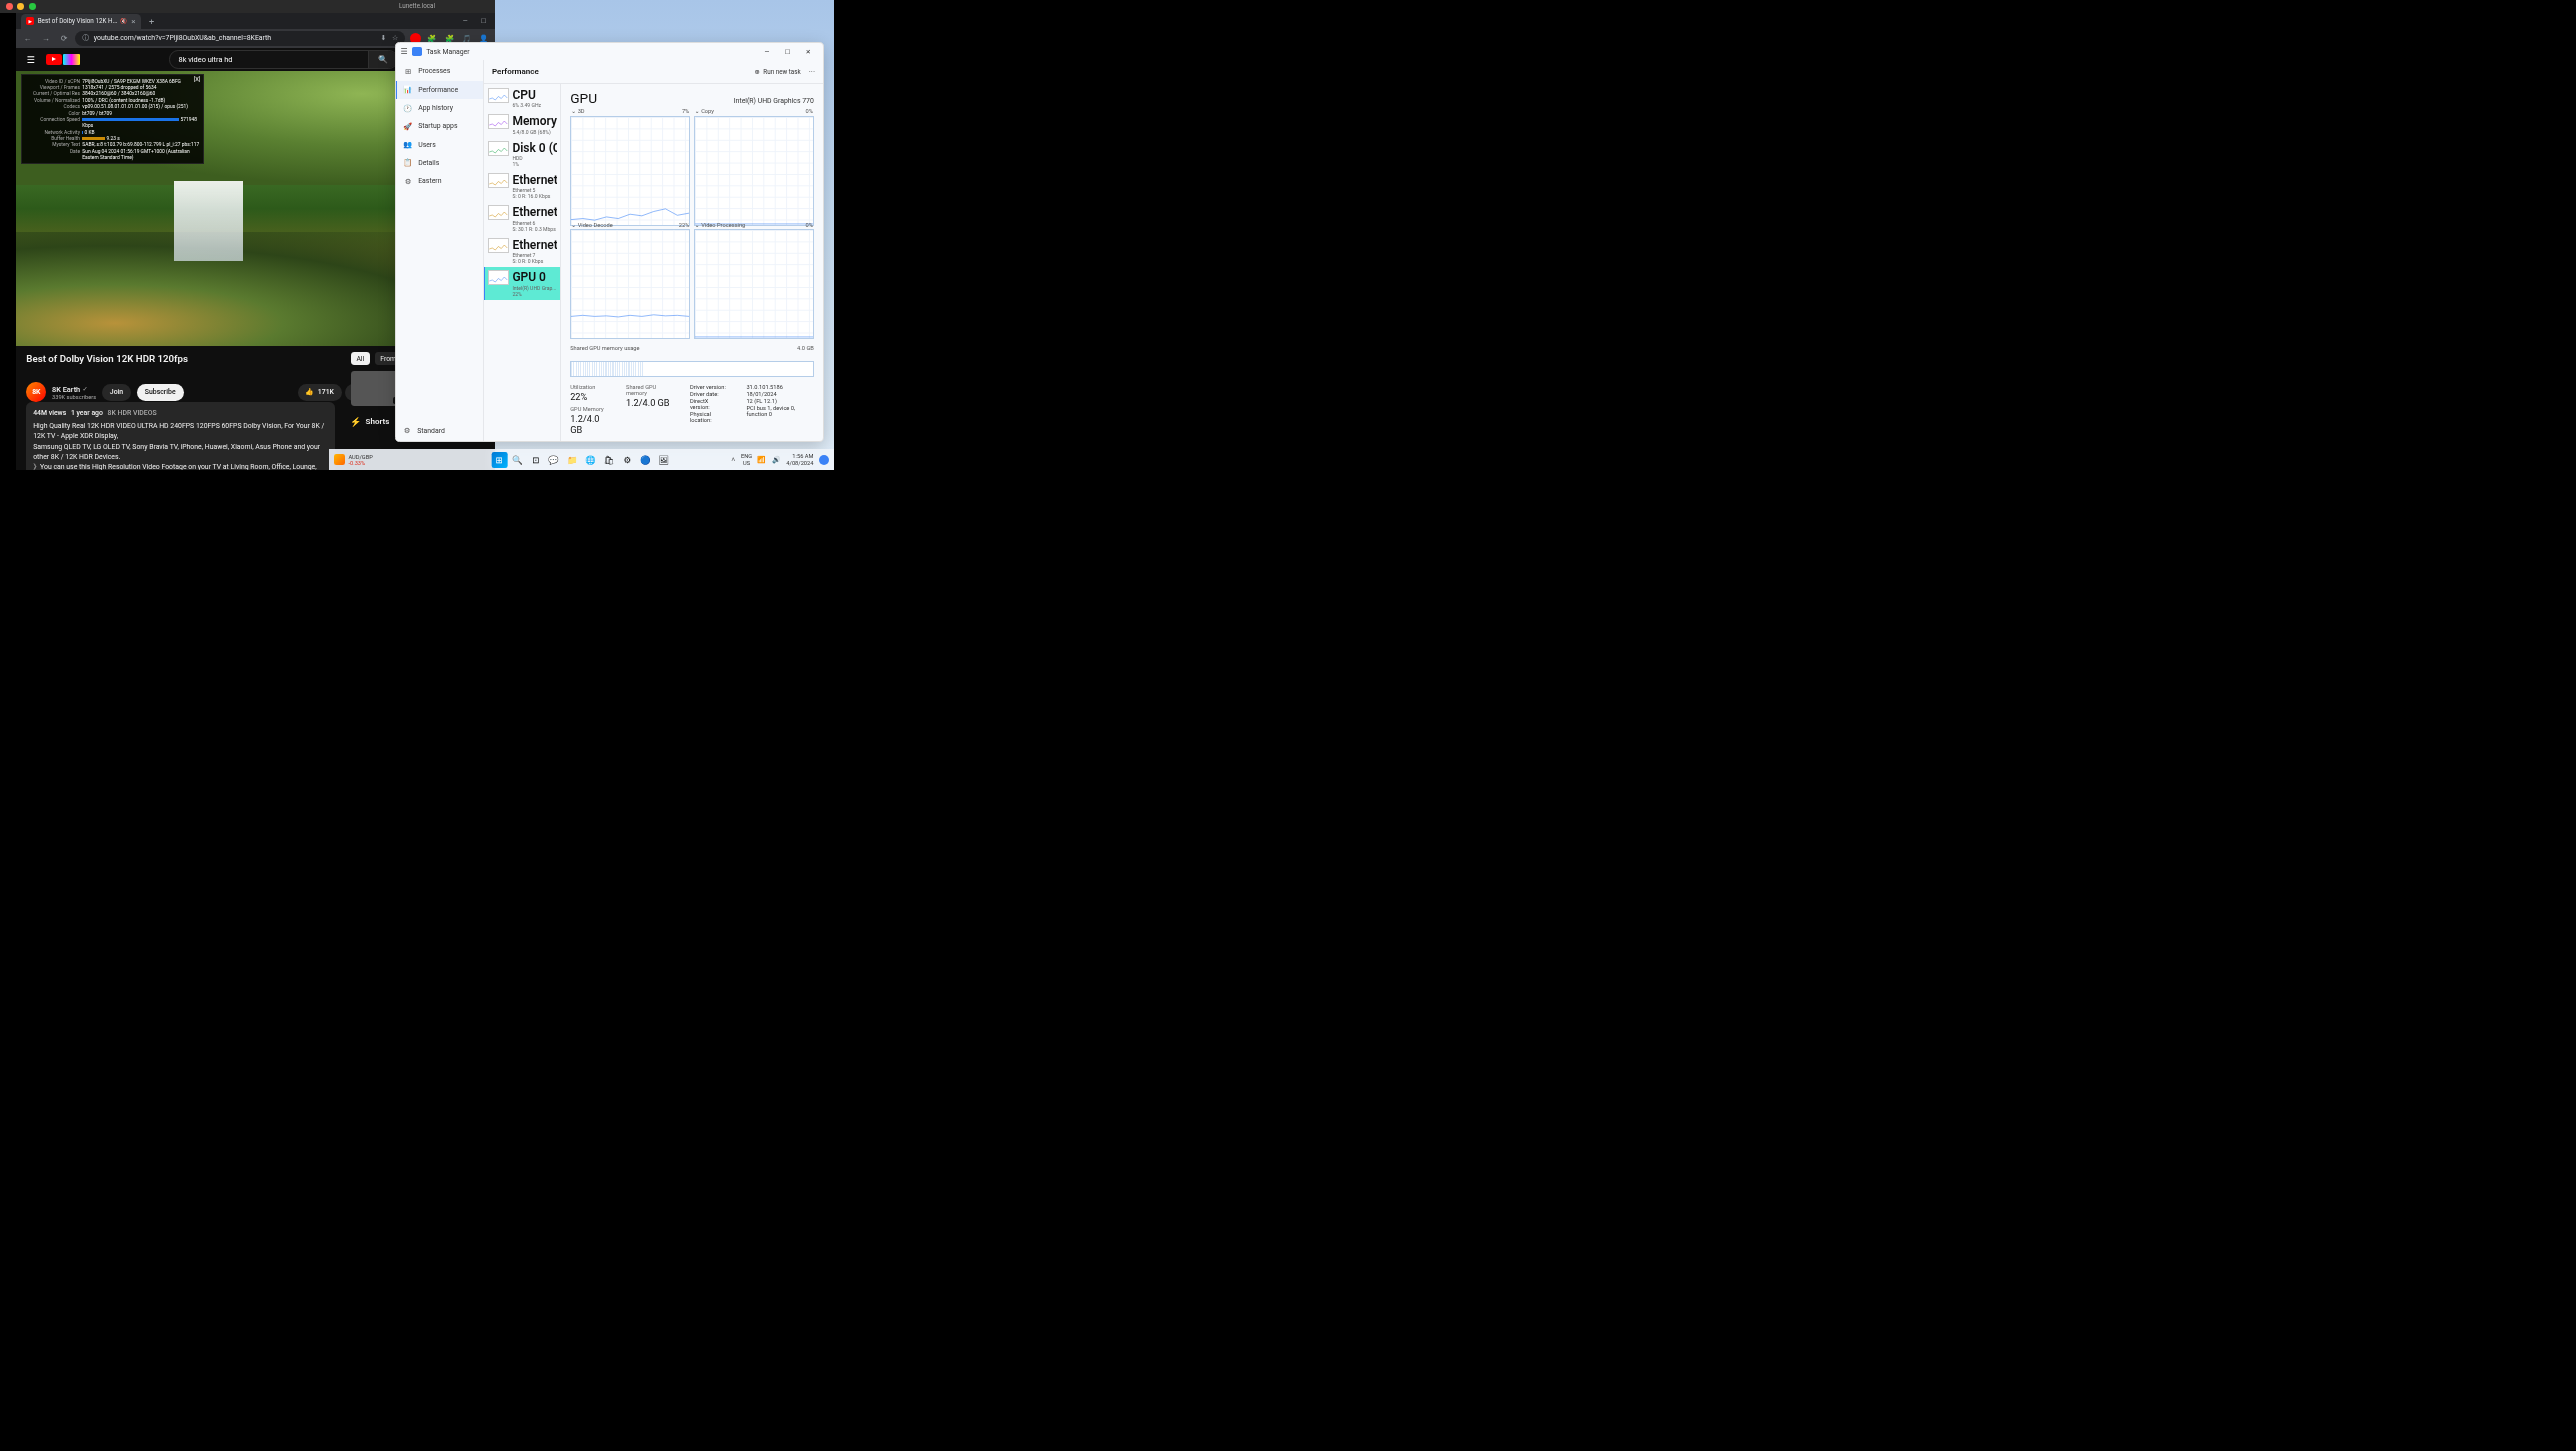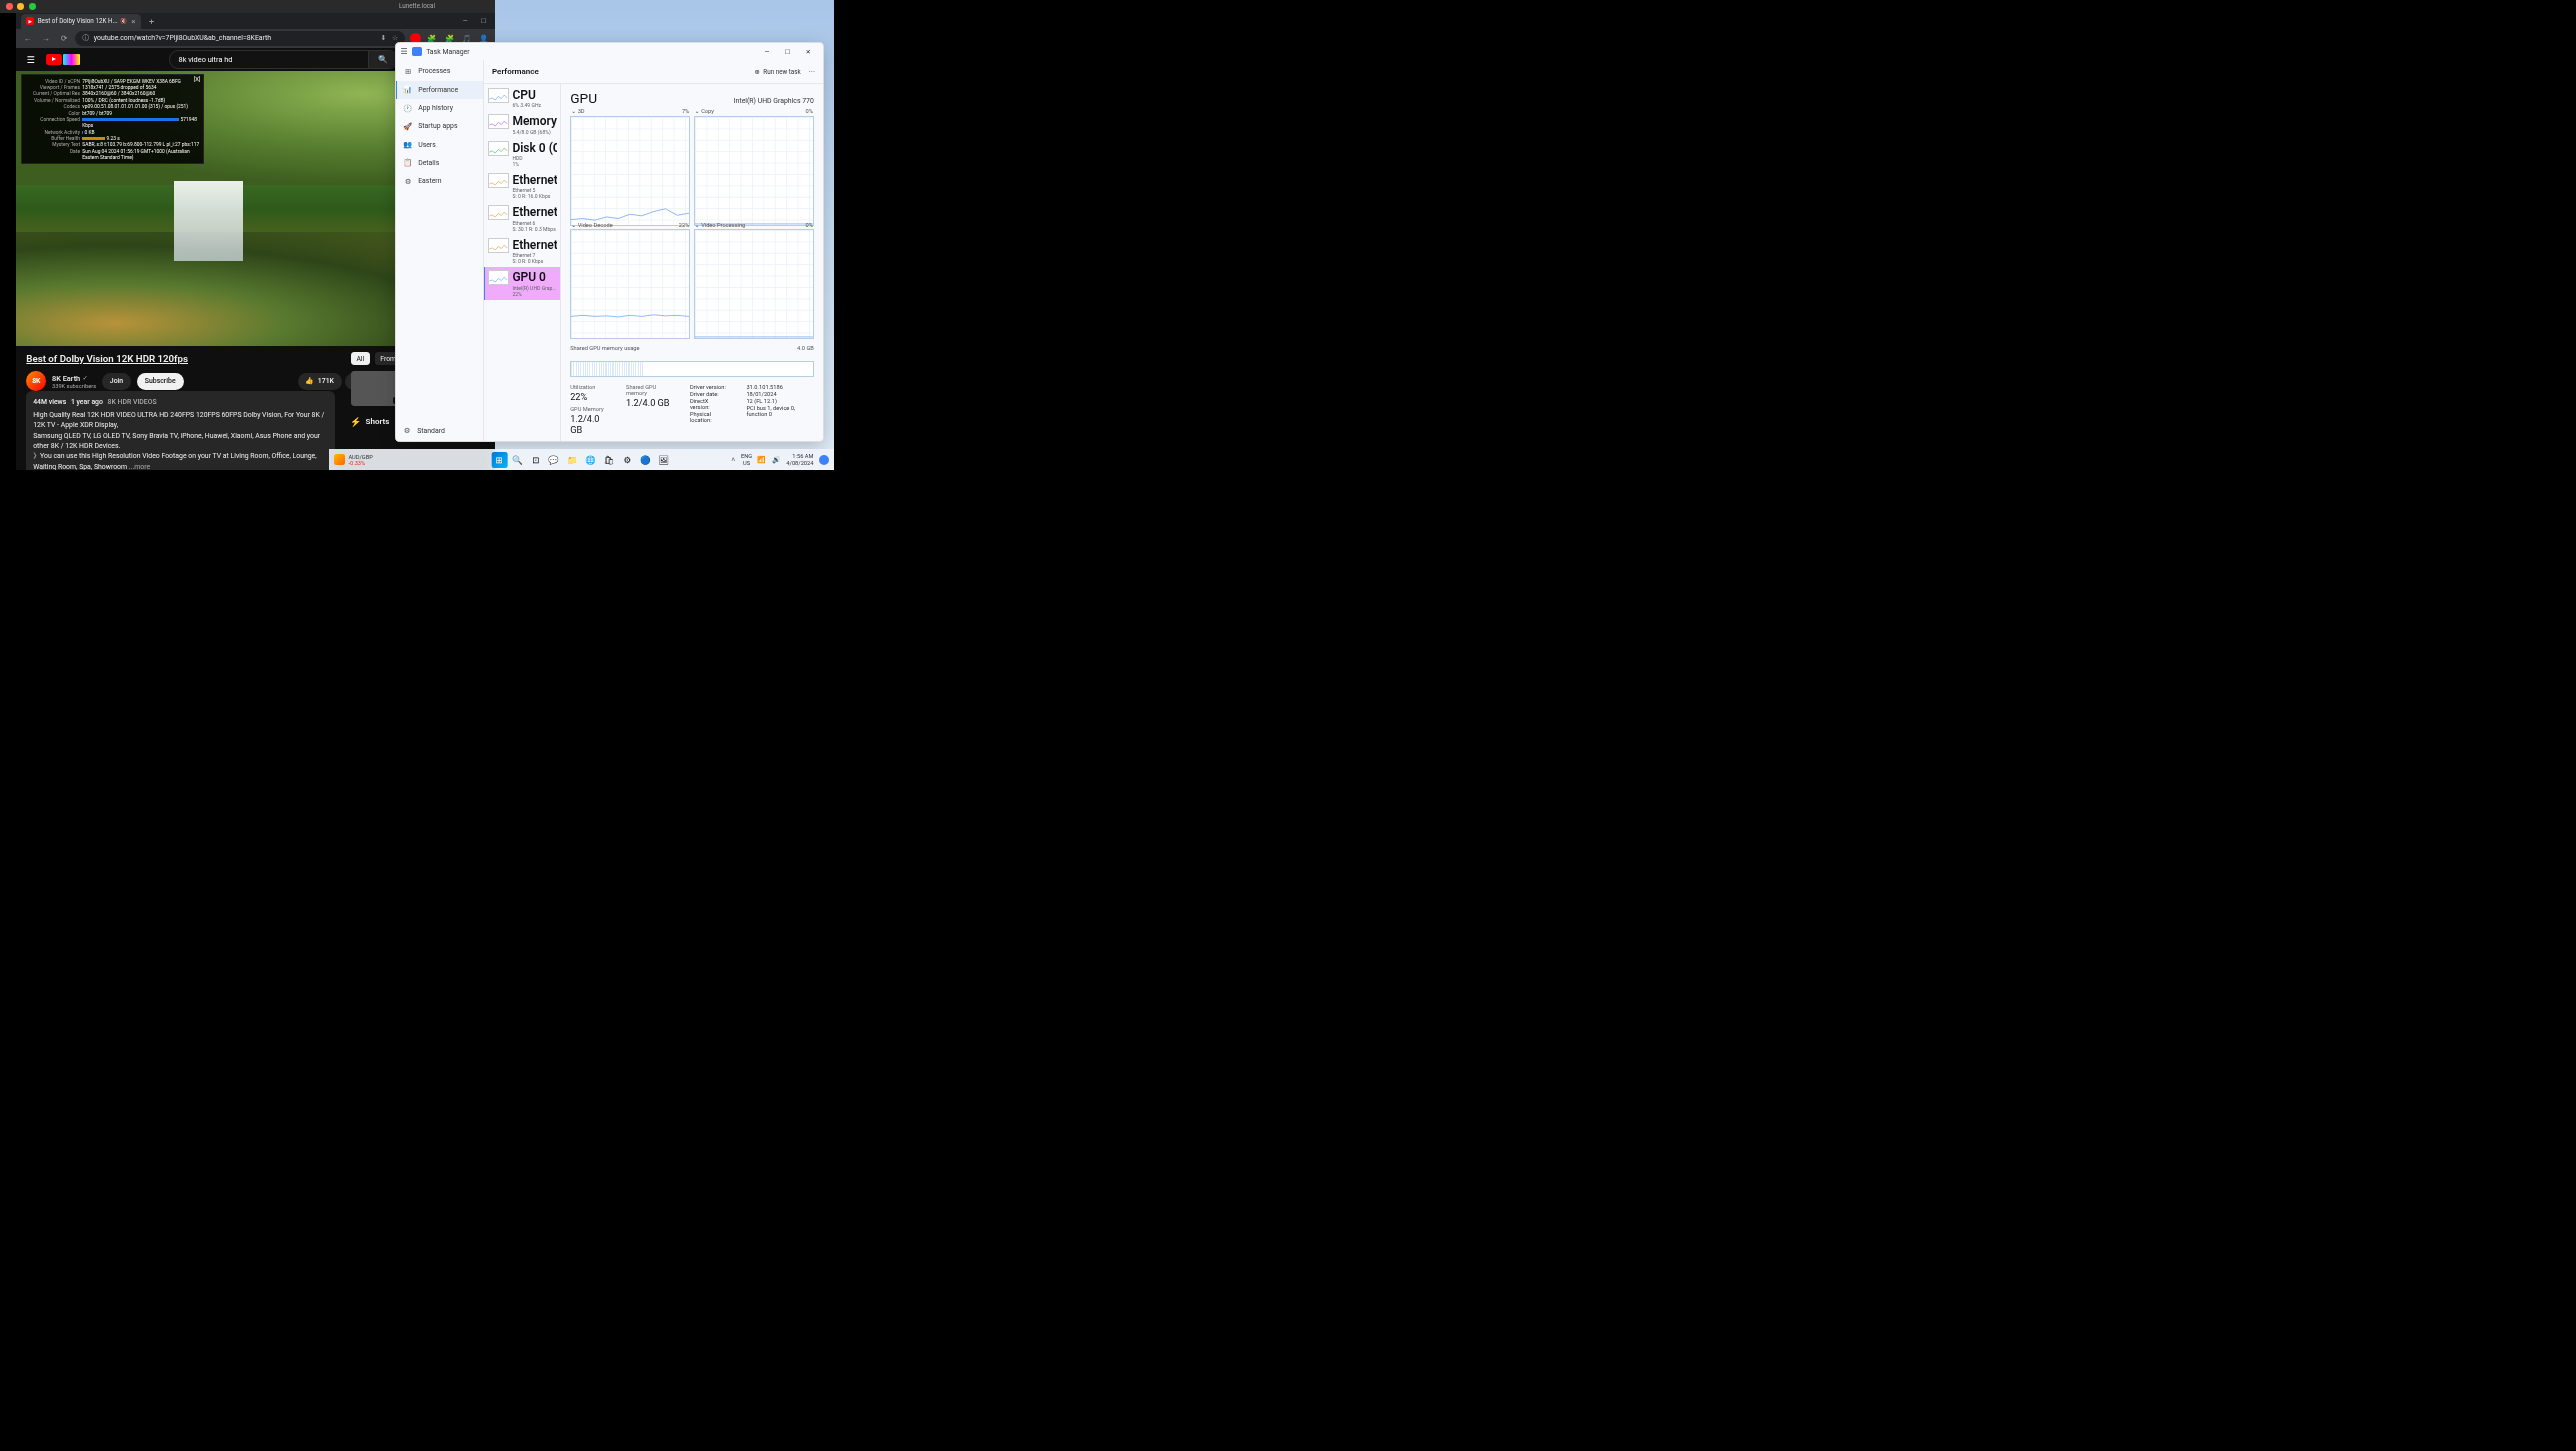--- a/index.html
+++ b/index.html
@@ -58,21 +58,21 @@
 
 .stats-overlay { position:absolute; top:3.4px; left:4.6px; width:183px; background:rgba(0,0,0,0.85); border:0.6px solid #222; padding:2.3px 3.4px; font-family:monospace; font-size:4.9px; color:#fff; line-height:1.3; }
 .stats-row { display:flex; }
 .stats-label { width:55px; text-align:right; color:#aaa; margin-right:2.3px; }
 .stats-value { flex:1; color:#fff; }
 .stats-close { position:absolute; top:1.1px; right:2.3px; color:#fff; font-size:5.7px; cursor:pointer; }
 .stats-bar { display:inline-block; height:3.4px; background:#1a73e8; vertical-align:middle; }
 
 
 .yt-info { padding: 6.9px 10.3px; color:#f1f1f1; }
-.yt-title { font-size: 9.7px; font-weight:600; margin-bottom:7px;text-decoration:underline; }
+.yt-title { font-size: 9.7px; font-weight:600; margin-bottom:18px; }
 .yt-meta-row { display:flex; align-items:center; gap:5.7px; }
 .yt-channel-icon { width:20px; height:20.6px; border-radius:50%; background:linear-gradient(135deg,#ff8800,#ff0000); display:flex; align-items:center; justify-content:center; color:#fff; font-size:6.9px; font-weight:bold; }
 .yt-channel-info { display:flex; flex-direction:column; }
 .yt-channel-name { font-size:7.4px; font-weight:500; display:flex; align-items:center; gap:2.3px; }
 .yt-verified { font-size:6.3px; color:#aaa; }
 .yt-subs { font-size:5.7px; color:#aaa; }
 .yt-btn { height:17px; padding:0 8px; background:#272727; border-radius:8.6px; display:flex; align-items:center; color:#f1f1f1; font-size:6.9px; font-weight:500; gap:3.4px; }
 .yt-btn-sub { background:#f1f1f1; color:#0f0f0f; }
 .yt-actions { margin-left:auto; display:flex; gap:3.4px; }
 
@@ -110,21 +110,21 @@
 
 .tm-main { flex:1; display:flex; flex-direction:column; }
 .tm-header { height:24px; display:flex; align-items:center; padding:0 8px; border-bottom:0.6px solid #e5e7eb; }
 .tm-header-title { font-size:8px; font-weight:600; color:#111; }
 .tm-run-task { margin-left:auto; display:flex; align-items:center; gap:3.4px; font-size:6.3px; color:#333; }
 .tm-more { margin-left:8px; font-size:8px; color:#555; }
 
 .tm-content { flex:1; display:flex; overflow:hidden; }
 .tm-perf-list { width:77px; background:#f7f9fc; border-right:0.6px solid #e5e7eb; overflow-y:auto; padding:1.1px 0; }
 .tm-perf-item { padding:2.9px 3.4px; display:flex; gap:3.4px; font-size:5.7px; border-left:1.7px solid transparent; }
-.tm-perf-item.selected { background:#f0abfc; border-left-color:#3b82f6; }
+.tm-perf-item.selected { background:#5eead4; border-left-color:#3b82f6; }
 .tm-perf-spark { width:20.6px; height:15px; border:0.6px solid #ccc; background:#fff; position:relative; flex-shrink:0; }
 .tm-perf-info { display:flex; flex-direction:column; line-height:1.2; overflow:hidden; }
 .tm-perf-name { font-weight:600; color:#111; font-size:12px; white-space:nowrap; }
 .tm-perf-sub { font-size:5.1px; color:#666; white-space:nowrap; }
 
 .tm-detail { flex:1; padding:5.7px 9.2px; overflow:hidden; display:flex; flex-direction:column; }
 .tm-detail-head { display:flex; align-items:baseline; justify-content:space-between; }
 .tm-detail-title { font-size:13.7px; font-weight:400; color:#111; }
 .tm-detail-sub { font-size:6.9px; color:#333; }
 

